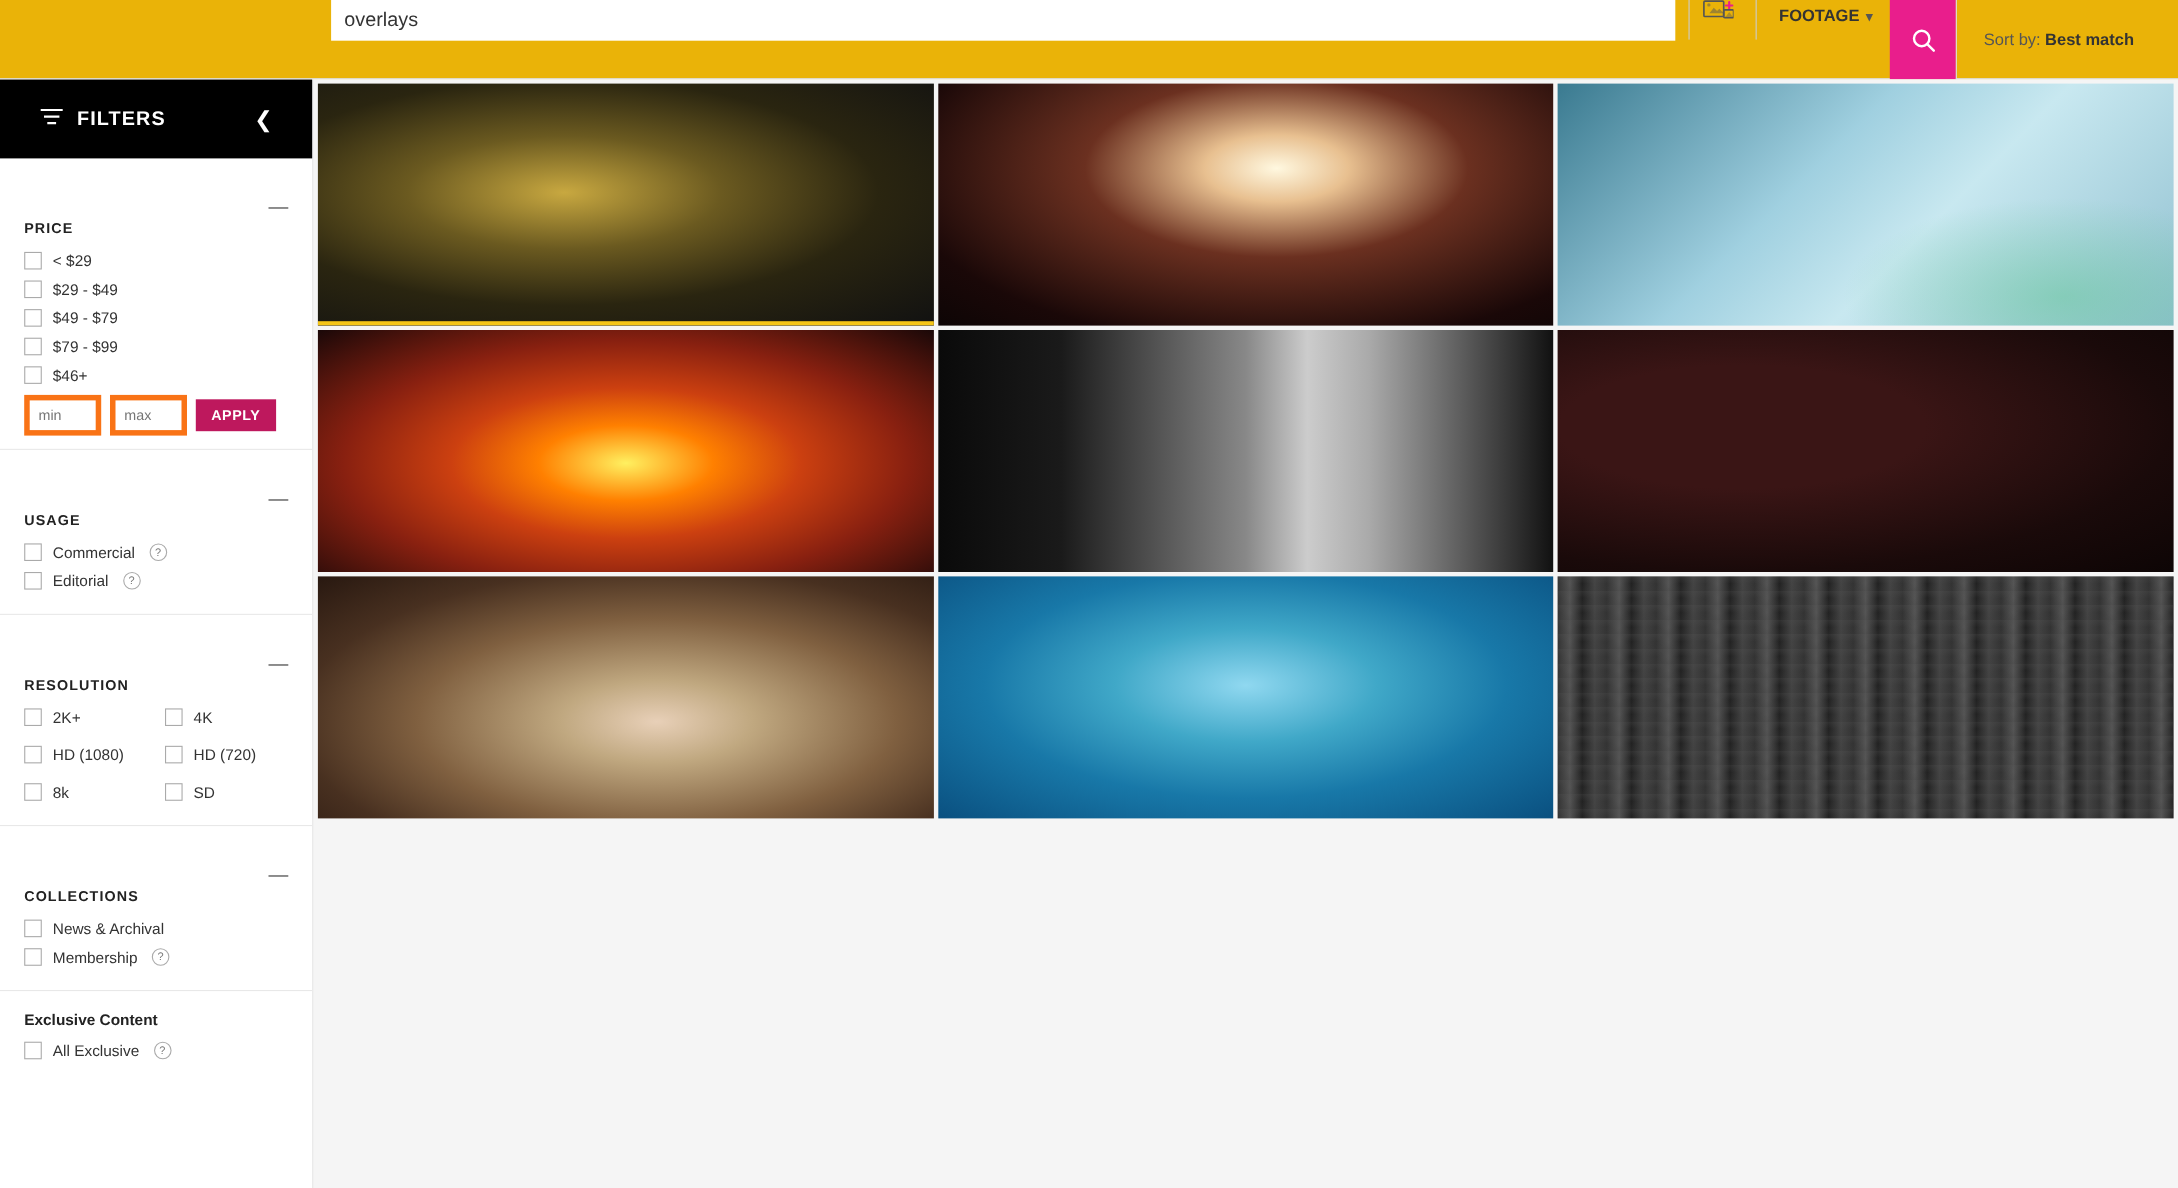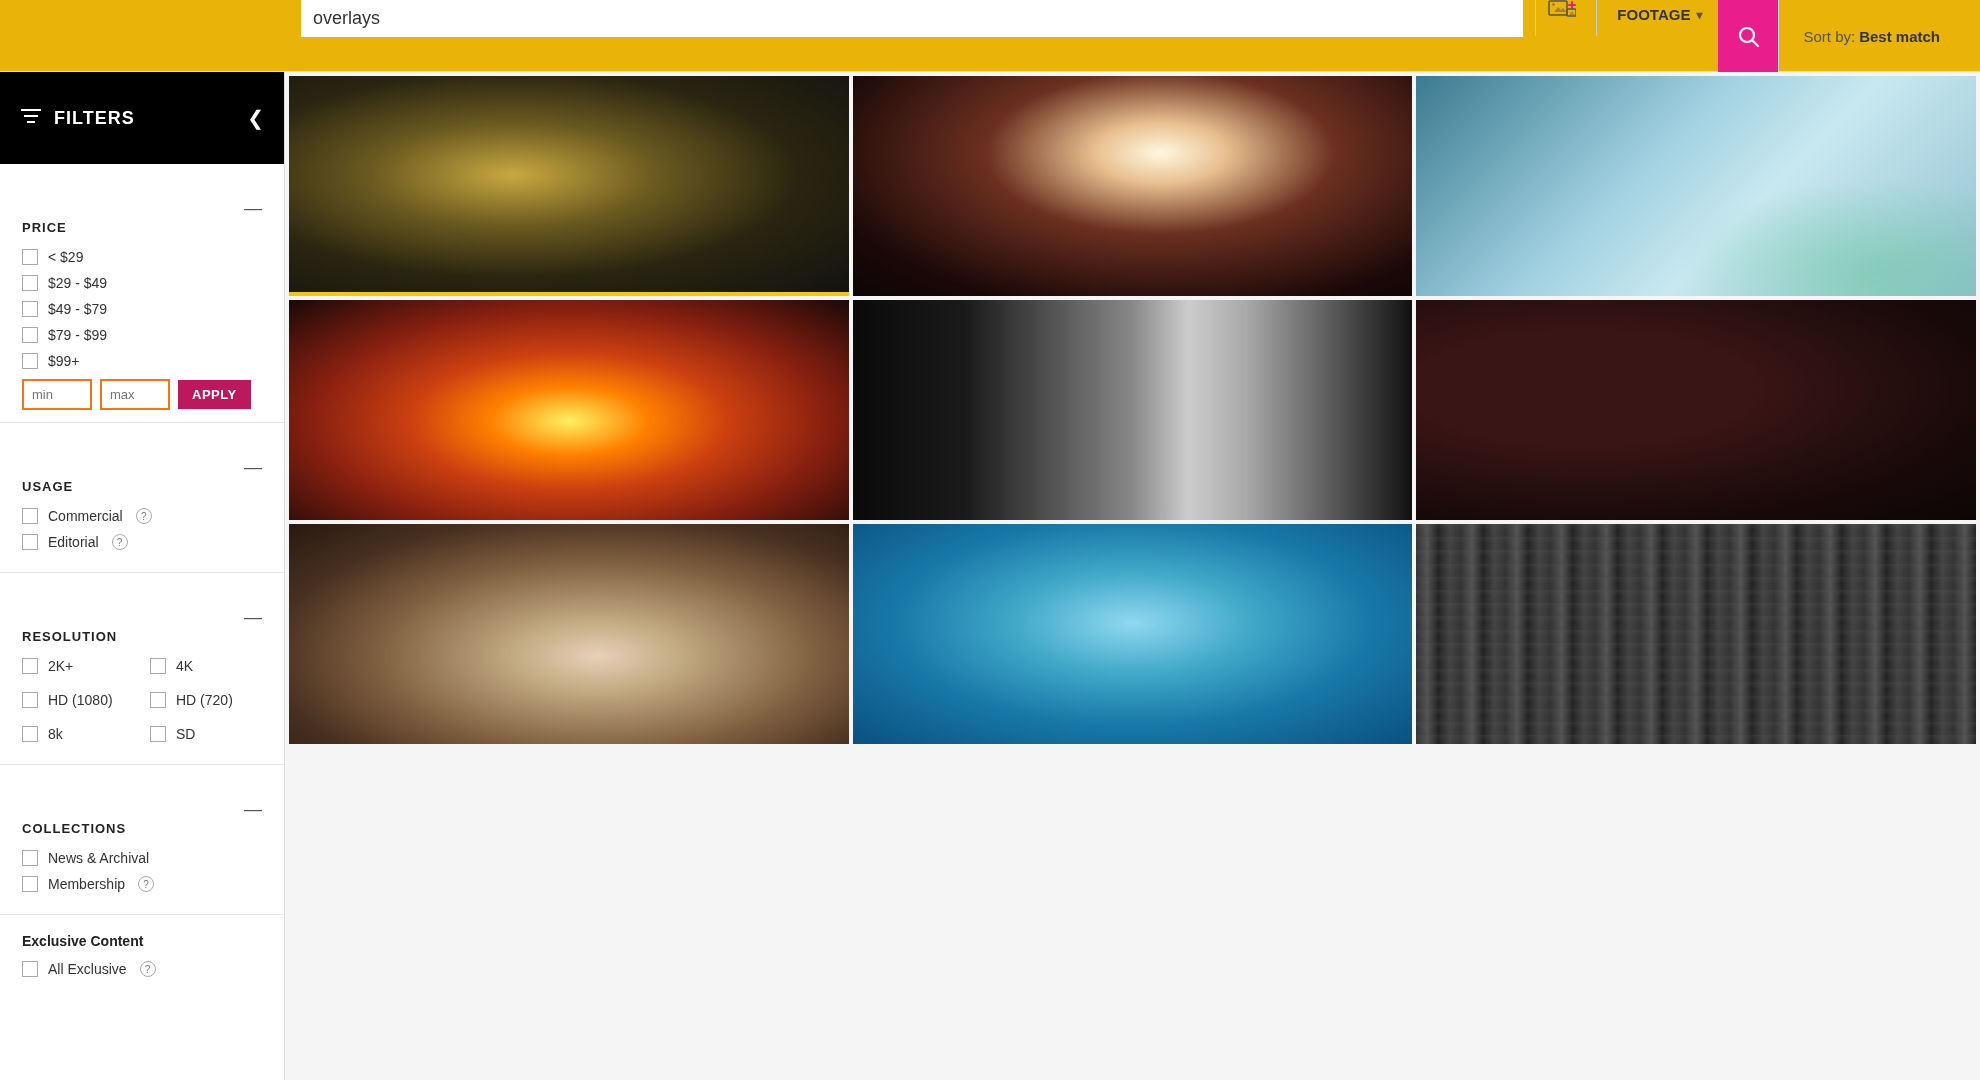--- a/index.html
+++ b/index.html
@@ -90,22 +90,22 @@
       overflow-y: auto;
       flex-shrink: 0;
       padding-bottom: 24px;
     }
     .sidebar-header {
       display: flex;
       align-items: center;
       justify-content: space-between;
       background: #000;
       color: #fff;
-      padding: 0 20px;
-      height: 92px;
+      padding: 0 36px;
+      height: 72px;
       flex-shrink: 0;
     }
     .filters-title {
       font-size: 18px;
       font-weight: 700;
       letter-spacing: 1px;
       display: flex;
       align-items: center;
       gap: 12px;
     }
@@ -150,21 +150,21 @@
     }
 
     .price-range {
       display: flex;
       align-items: center;
       gap: 8px;
       margin-top: 8px;
     }
     .price-input {
       width: 70px;
-      border: 2px solid #f97316;
+      border: 5px solid #f97316;
       padding: 6px 8px;
       font-size: 13px;
       color: #999;
       outline: none;
     }
     .apply-btn {
       background: #be185d;
       color: #fff;
       border: none;
       padding: 7px 14px;
@@ -323,21 +323,21 @@
           <div class="filter-option">
             <div class="filter-checkbox"></div>
             <span>$49 - $79</span>
           </div>
           <div class="filter-option">
             <div class="filter-checkbox"></div>
             <span>$79 - $99</span>
           </div>
           <div class="filter-option">
             <div class="filter-checkbox"></div>
-            <span>$99+</span>
+            <span>$46+</span>
           </div>
         </div>
         <div class="price-range">
           <input class="price-input" type="text" placeholder="min" style="">
           <input class="price-input" type="text" placeholder="max" style="">
           <button class="apply-btn">APPLY</button>
         </div>
       </div>
 
       <div class="filter-section">

